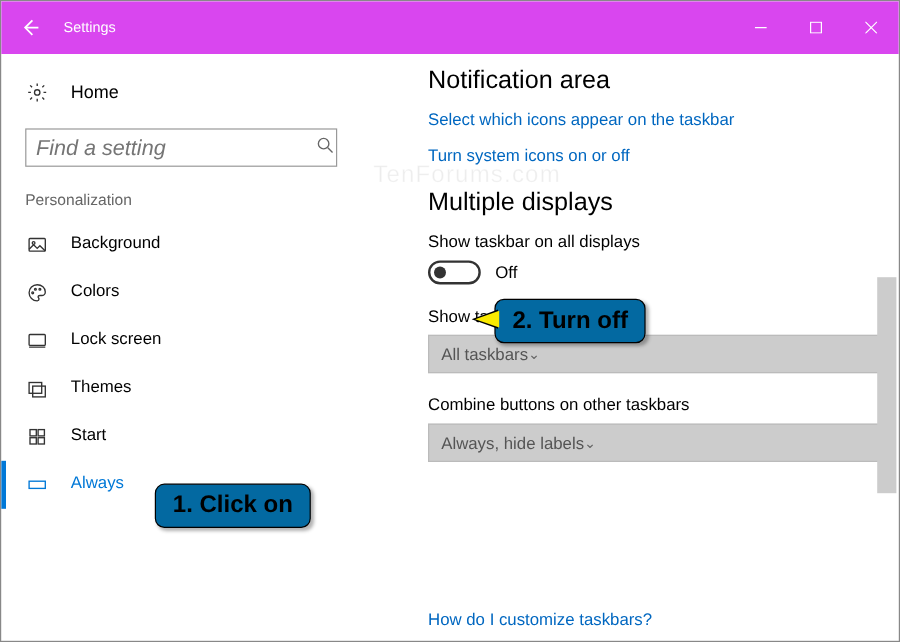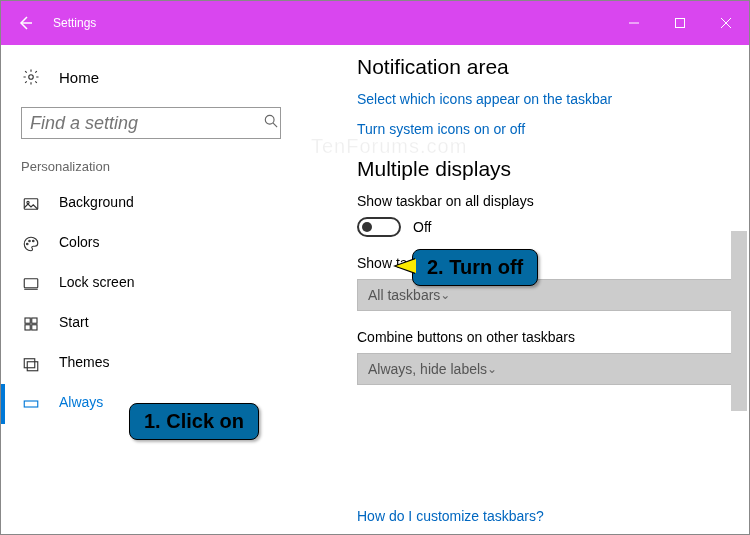--- a/index.html
+++ b/index.html
@@ -136,36 +136,36 @@
           <svg width="18" height="18" viewBox="0 0 24 24" fill="none" stroke="#333" stroke-width="1.5">
             <rect x="3" y="5" width="18" height="12" rx="1"></rect>
             <path d="M3 19h18"></path>
           </svg>
         </span>
       <span class="label">Lock screen</span>
     </div>
     <div class="nav-item">
       <span class="icon">
           <svg width="18" height="18" viewBox="0 0 24 24" fill="none" stroke="#333" stroke-width="1.5">
+            <rect x="3" y="5" width="14" height="12"></rect>
+            <rect x="7" y="9" width="14" height="12"></rect>
+          </svg>
+        </span>
+      <span class="label">Themes</span>
+    </div>
+    <div class="nav-item">
+      <span class="icon">
+          <svg width="18" height="18" viewBox="0 0 24 24" fill="none" stroke="#333" stroke-width="1.5">
             <rect x="4" y="4" width="7" height="7"></rect>
             <rect x="13" y="4" width="7" height="7"></rect>
             <rect x="4" y="13" width="7" height="7"></rect>
             <rect x="13" y="13" width="7" height="7"></rect>
           </svg>
         </span>
       <span class="label">Start</span>
-    </div>
-    <div class="nav-item">
-      <span class="icon">
-          <svg width="18" height="18" viewBox="0 0 24 24" fill="none" stroke="#333" stroke-width="1.5">
-            <rect x="3" y="5" width="14" height="12"></rect>
-            <rect x="7" y="9" width="14" height="12"></rect>
-          </svg>
-        </span>
-      <span class="label">Themes</span>
     </div>
     <div style="position:relative">
       <div class="blue-bar"></div>
       <div class="nav-item selected">
         <span class="icon">
             <svg width="18" height="18" viewBox="0 0 24 24" fill="none" stroke="#0078d7" stroke-width="1.5">
               <rect x="3" y="8" width="18" height="8"></rect>
             </svg>
           </span>
         <span class="label">Always</span>

